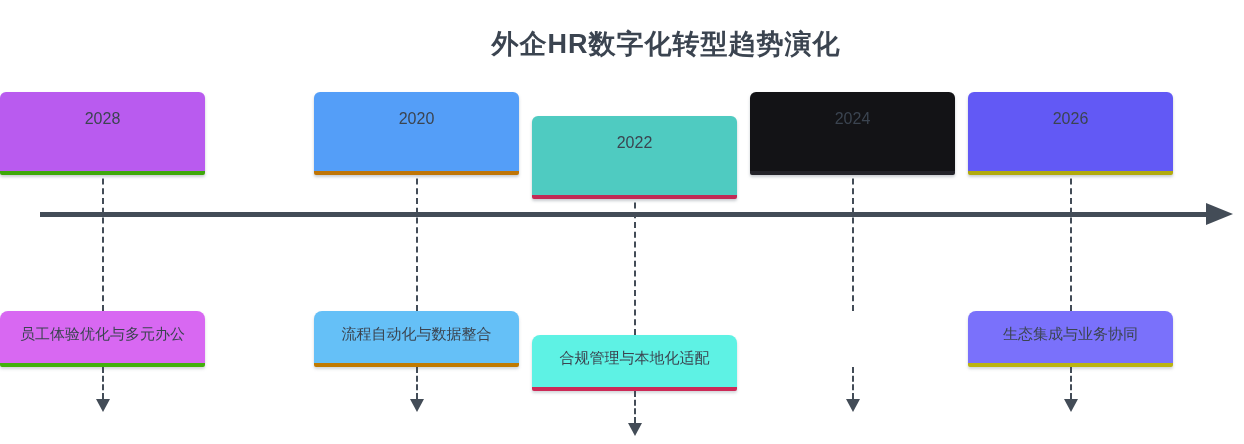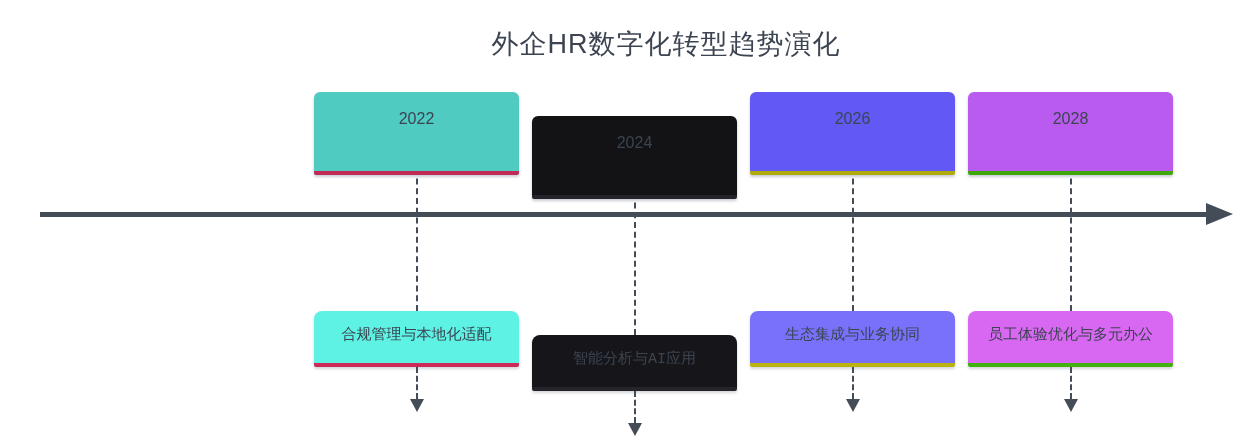--- a/index.html
+++ b/index.html
@@ -13,21 +13,21 @@
   }
   .title {
     position: absolute;
     top: 26px;
     left: 0;
     width: 100%;
     box-sizing: border-box;
     padding-left: 88px;
     text-align: center;
     font-size: 27px;
-    font-weight: normal;
+    font-weight: bold;
     color: #3b4450;
     letter-spacing: 1px;
   }
   .item {
     position: absolute;
     top: 0;
     width: 205px;
     height: 444px;
     z-index: 1;
   }
@@ -135,40 +135,48 @@
     border-left: 27px solid var(--arrow_color, #434c57);
   }
 </style>
 </head>
 <body>
 
 <div class="canvas">
 
   <div class="title">外企HR数字化转型趋势演化</div>
 
+  <div class="item" style="--year_bg: #549ef8; --year_border: #bf7506; --label_bg: #65c0f7; --label_border: #c07a02;">
+    <div class="connector-top"></div>
+    <div class="year-box">
+      <span class="year-text">2020</span>
+    </div>
+    <div class="label-box">
+      <span class="label-text">流程自动化与数据整合</span>
+    </div>
+    <div class="connector-bottom"></div>
+    <div class="down-arrowhead"></div>
+  </div>
 
   <div class="item" style="--year_bg: #4fcbc1; --year_border: #c22a56; --label_bg: #5ef2e4; --label_border: #cc2a57;">
     <div class="connector-top"></div>
     <div class="year-box">
       <span class="year-text">2022</span>
     </div>
     <div class="label-box">
       <span class="label-text">合规管理与本地化适配</span>
     </div>
     <div class="connector-bottom"></div>
     <div class="down-arrowhead"></div>
   </div>
 
   <div class="item" style="--year_bg: #131316; --year_border: #232329; --label_bg: #16161a; --label_border: #24242a;">
     <div class="connector-top"></div>
     <div class="year-box">
       <span class="year-text">2024</span>
-    </div>
-    <div class="label-box">
-      <span class="label-text">智能分析与AI应用</span>
     </div>
     <div class="connector-bottom"></div>
     <div class="down-arrowhead"></div>
   </div>
 
   <div class="item" style="--year_bg: #6259f5; --year_border: #b1aa0c; --label_bg: #7a71fb; --label_border: #bbb410;">
     <div class="connector-top"></div>
     <div class="year-box">
       <span class="year-text">2026</span>
     </div>

